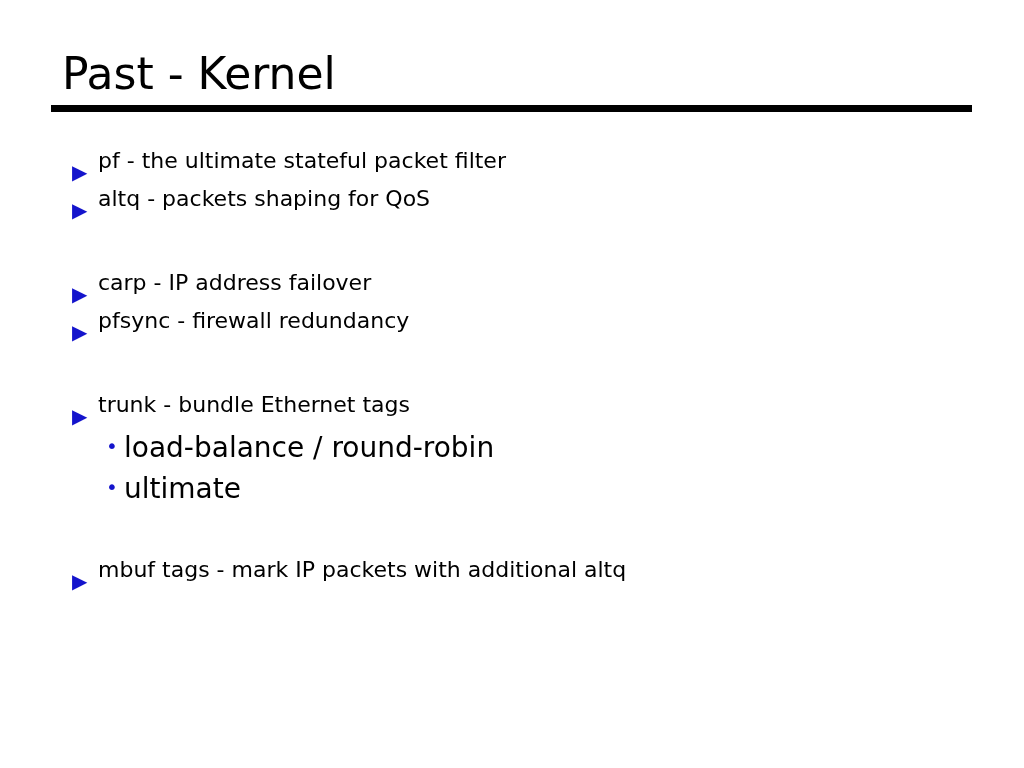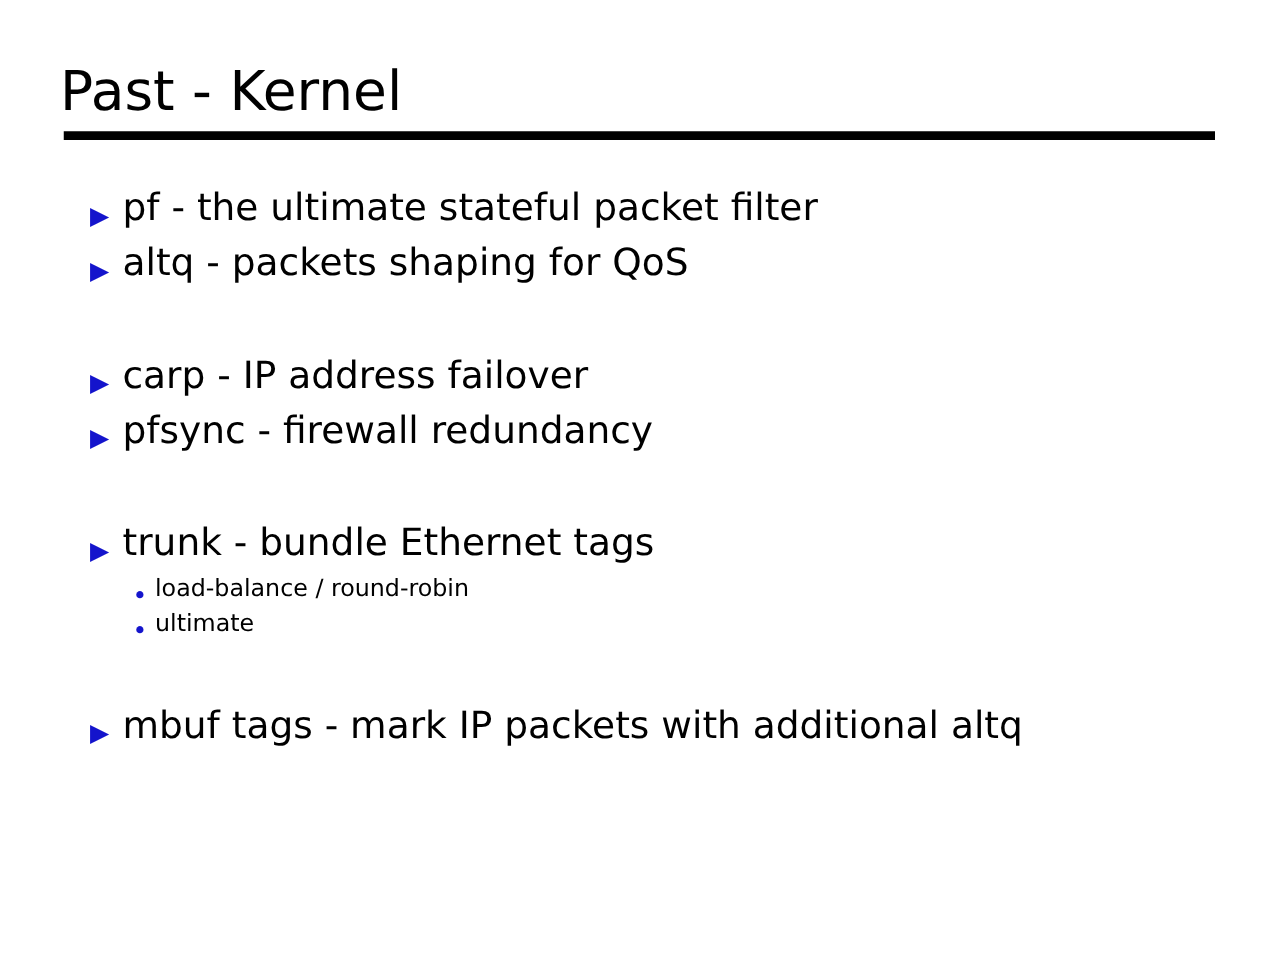--- a/index.html
+++ b/index.html
@@ -15,21 +15,21 @@
     overflow: hidden;
   }
   .slide {
     position: relative;
     width: 1024px;
     height: 768px;
     box-sizing: border-box;
   }
   .slide-title {
     position: absolute;
-    left: 48px;
+    left: 62px;
     top: 50px;
     font-size: 44px;
     font-weight: normal;
     letter-spacing: 0px;
     line-height: 1.1;
     color: #000000;
     white-space: nowrap;
   }
   .title-rule {
     position: absolute;
@@ -60,41 +60,41 @@
     flex: 0 0 auto;
     width: 26px;
     color: #1414cc;
     font-size: 20px;
     line-height: 1;
     padding-top: 16px;
     text-align: left;
   }
   .bullet-text {
     flex: 1 1 auto;
-    font-size: 30px;
+    font-size: 22px;
     line-height: 1.4;
     color: #000000;
     white-space: nowrap;
   }
   .sub-row {
     display: flex;
     align-items: flex-start;
     margin: 0 0 0 34px;
   }
   .sub-marker {
     flex: 0 0 auto;
     width: 18px;
     color: #1414cc;
     font-size: 20px;
     line-height: 1;
     padding-top: 8px;
   }
   .sub-text {
     flex: 1 1 auto;
-    font-size: 19px;
+    font-size: 28px;
     line-height: 1.45;
     color: #000000;
     white-space: nowrap;
   }
 </style>
 </head>
 <body>
 
 <div class="slide">
 

